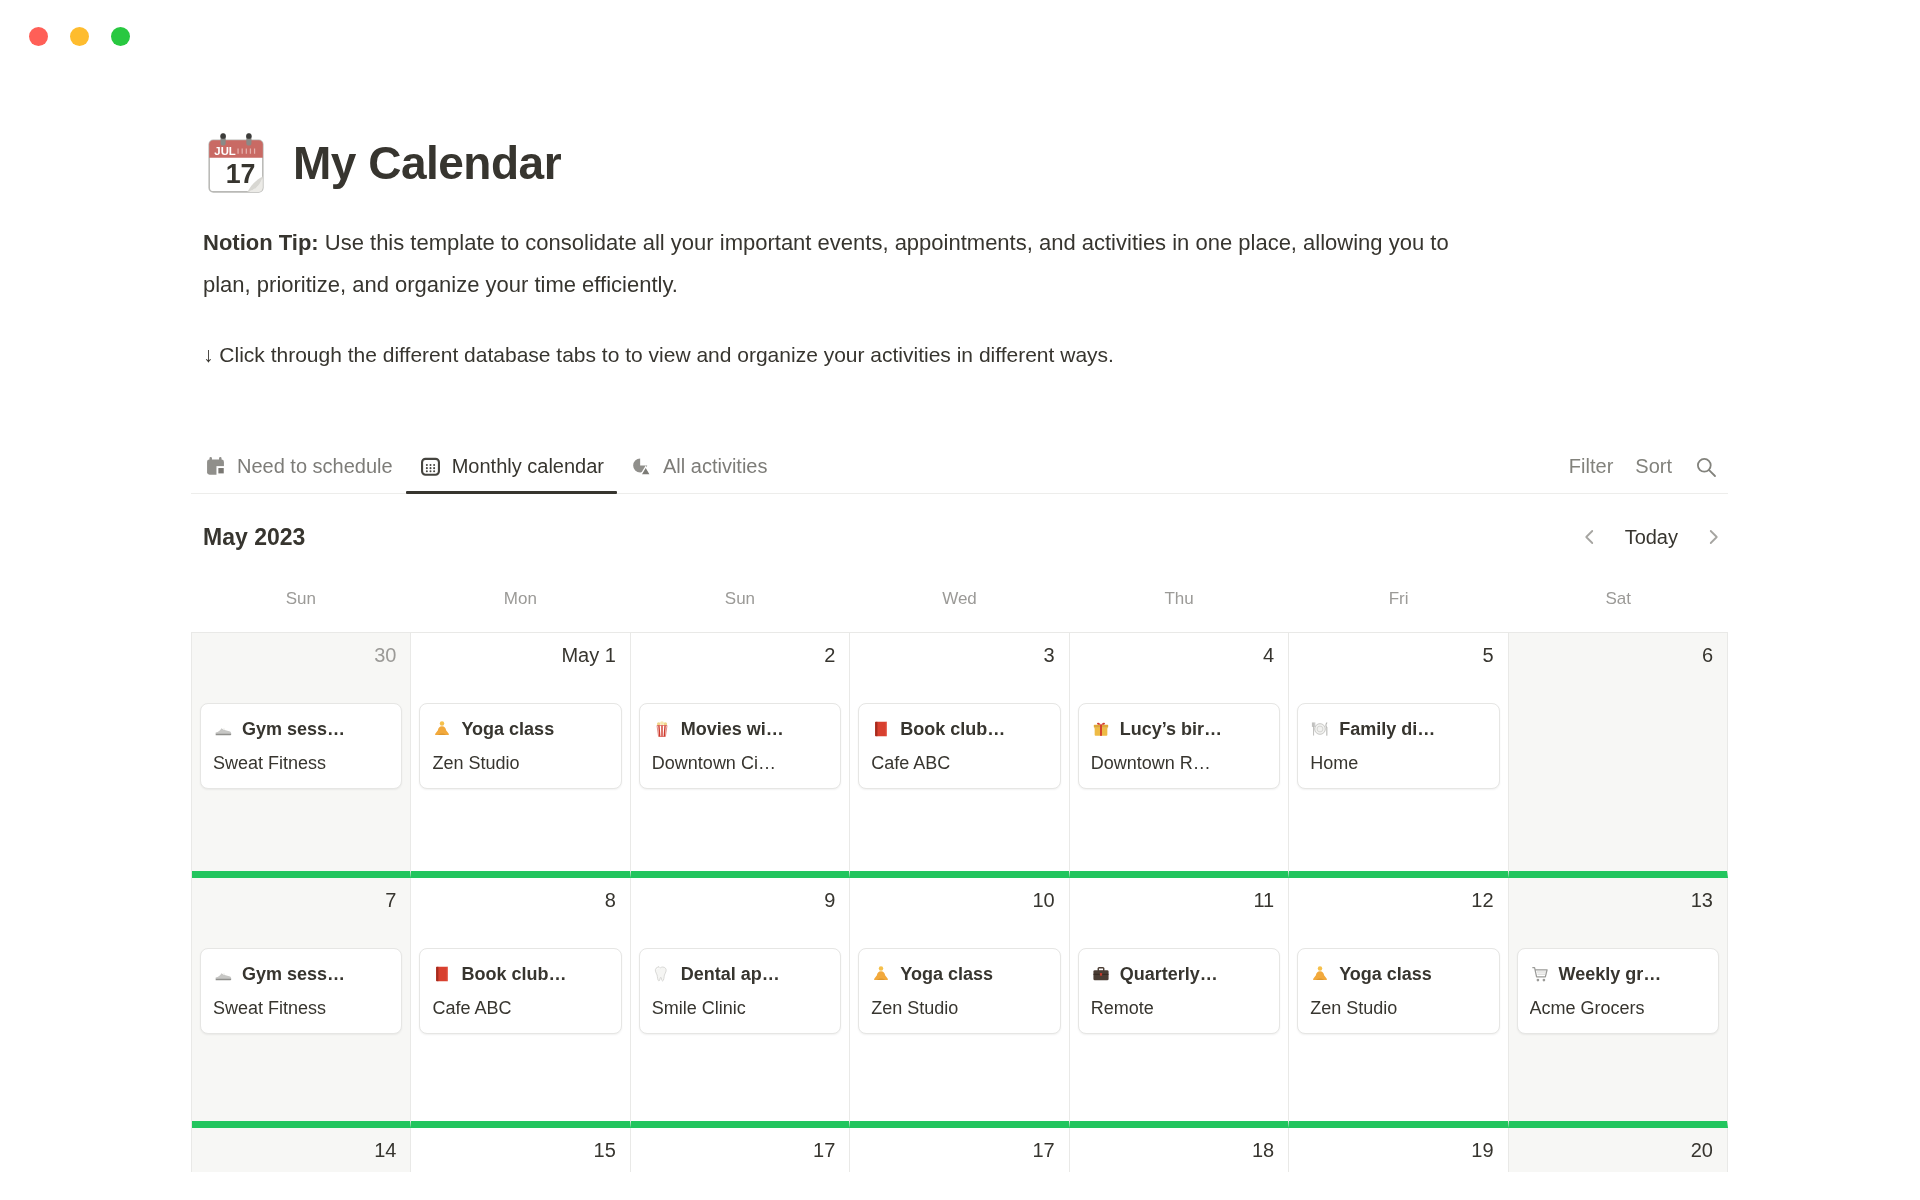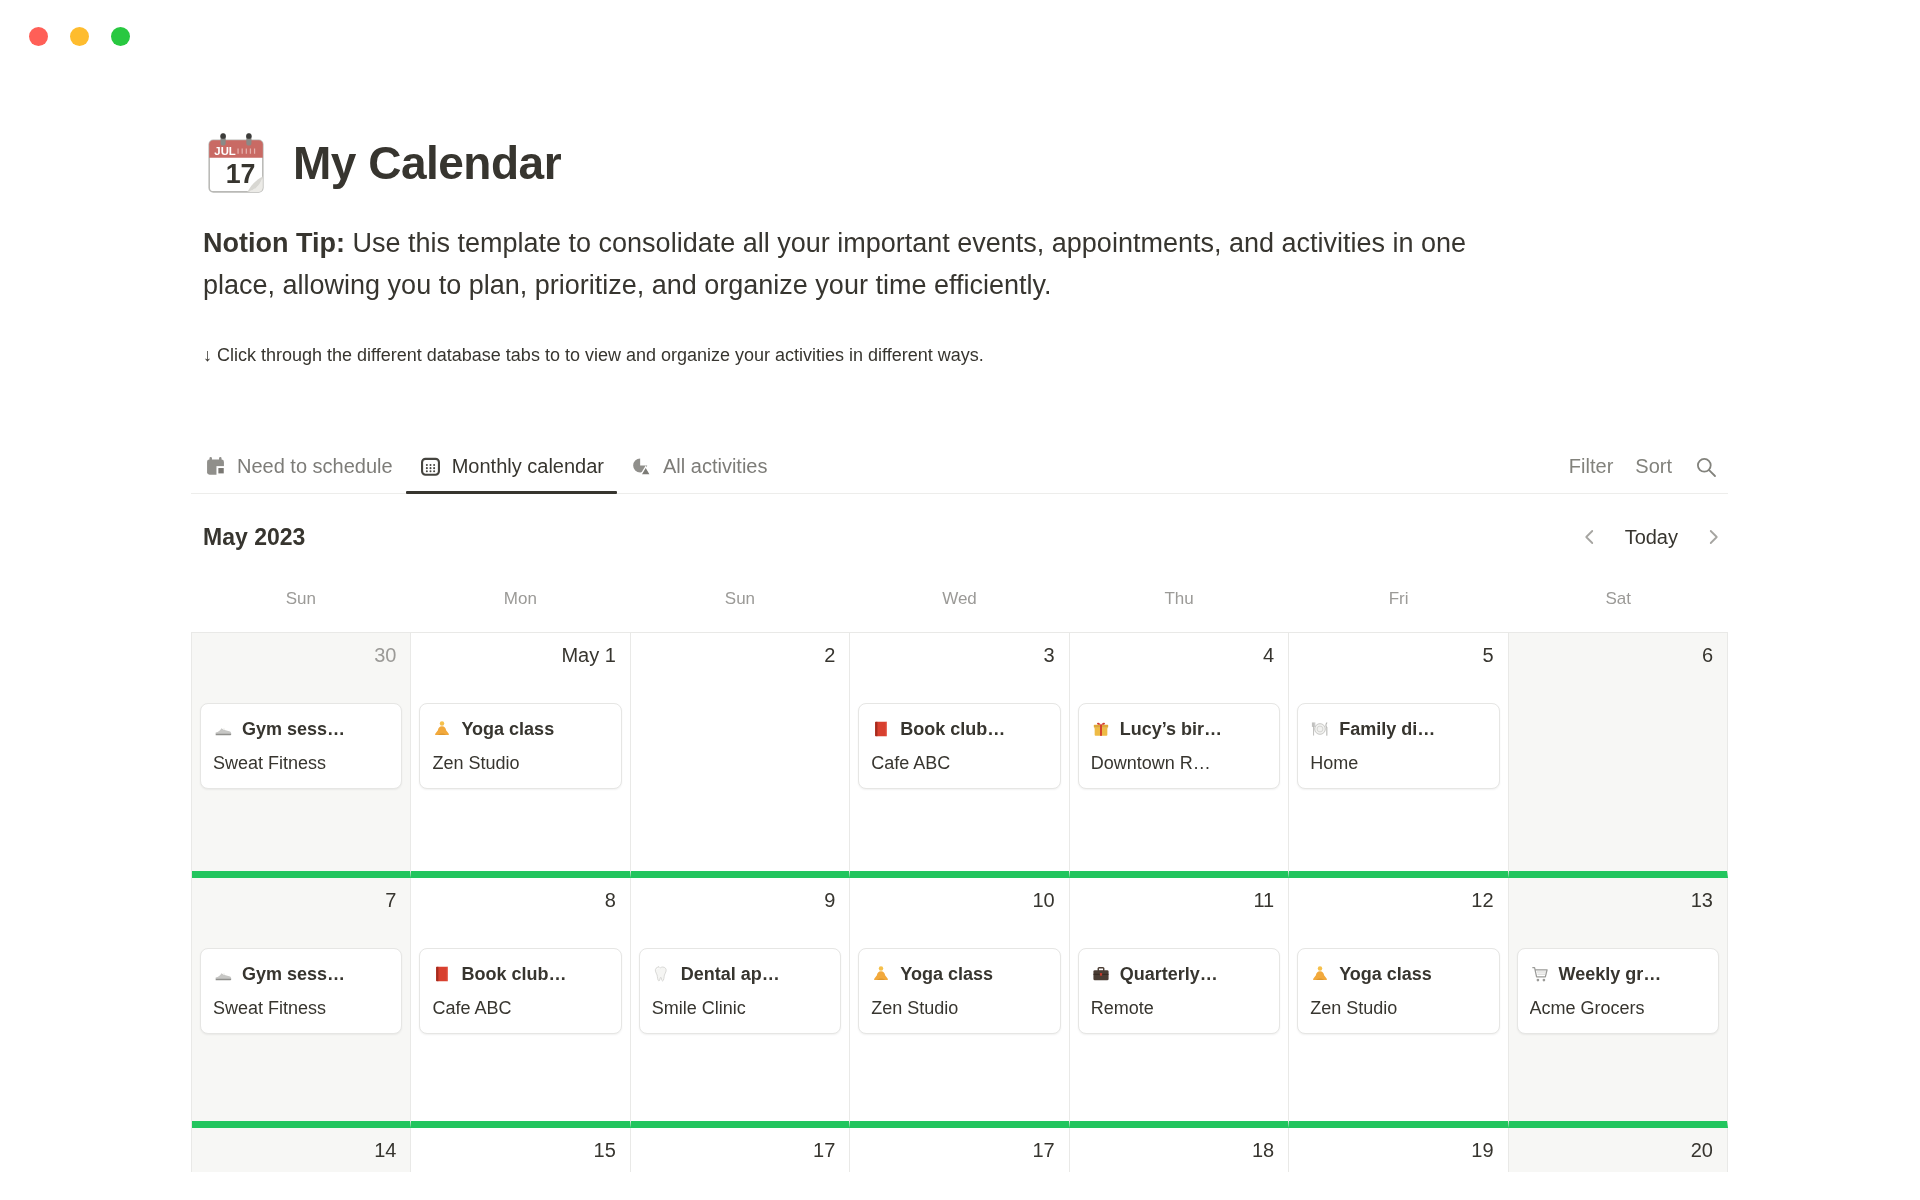--- a/index.html
+++ b/index.html
@@ -15,23 +15,23 @@
   .traffic .dot{width:19px;height:19px;border-radius:50%;}
 
   .content{width:1537px;margin-left:191px;}
 
   
   .title-row{display:flex;align-items:center;gap:24px;padding:130px 0 0 12px;}
   .page-icon{width:66px;height:66px;flex:0 0 auto;}
   h1.page-title{margin:0;font-size:46px;font-weight:700;letter-spacing:-0.5px;color:#37352f;}
 
   
-  .tip{margin:26px 0 0;padding-left:12px;font-size:27px;line-height:42px;max-width:1270px;color:#37352f;}
+  .tip{margin:26px 0 0;padding-left:12px;font-size:22px;line-height:42px;max-width:1270px;color:#37352f;}
   .tip b{font-weight:700;}
-  .instruction{margin:28px 0 0;padding-left:12px;font-size:18px;line-height:42px;color:#37352f;}
+  .instruction{margin:28px 0 0;padding-left:12px;font-size:21px;line-height:42px;color:#37352f;}
 
   
   .tabbar{margin-top:64px;display:flex;align-items:stretch;justify-content:space-between;
           border-bottom:1px solid #ededeb;height:53px;}
   .tabs{display:flex;}
   .tab{display:flex;align-items:center;gap:10px;padding:0 13px;font-size:20px;color:#7d7c78;
        position:relative;cursor:pointer;white-space:nowrap;}
   .tab .tab-icon{width:23px;height:23px;}
   .tab.active{color:#37352f;font-weight:500;}
   .tab.active::after{content:"";position:absolute;left:0;right:0;bottom:-1px;height:3px;
@@ -287,20 +287,29 @@
                 <svg class="ev-icon">
                   <use href="#sym-lotus"></use>
                 </svg>
                 <span>Yoga class</span>
               </div>
               <div class="ev-loc">Zen Studio</div>
             </div>
           </div>
           <div class="cell">
             <div class="date">2</div>
+            <div class="event">
+              <div class="ev-title">
+                <svg class="ev-icon">
+                  <use href="#sym-popcorn"></use>
+                </svg>
+                <span>Movies wi…</span>
+              </div>
+              <div class="ev-loc">Downtown Ci…</div>
+            </div>
           </div>
           <div class="cell">
             <div class="date">3</div>
             <div class="event">
               <div class="ev-title">
                 <svg class="ev-icon">
                   <use href="#sym-book"></use>
                 </svg>
                 <span>Book club…</span>
               </div>

